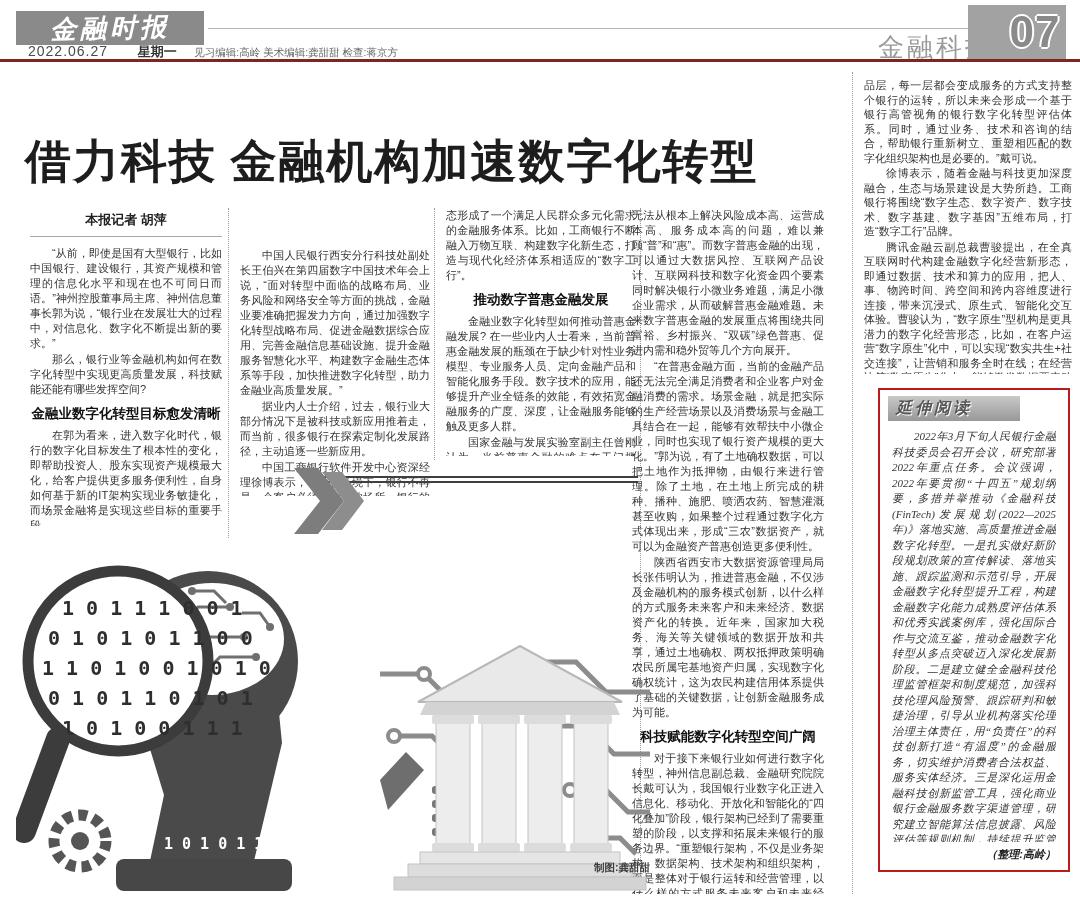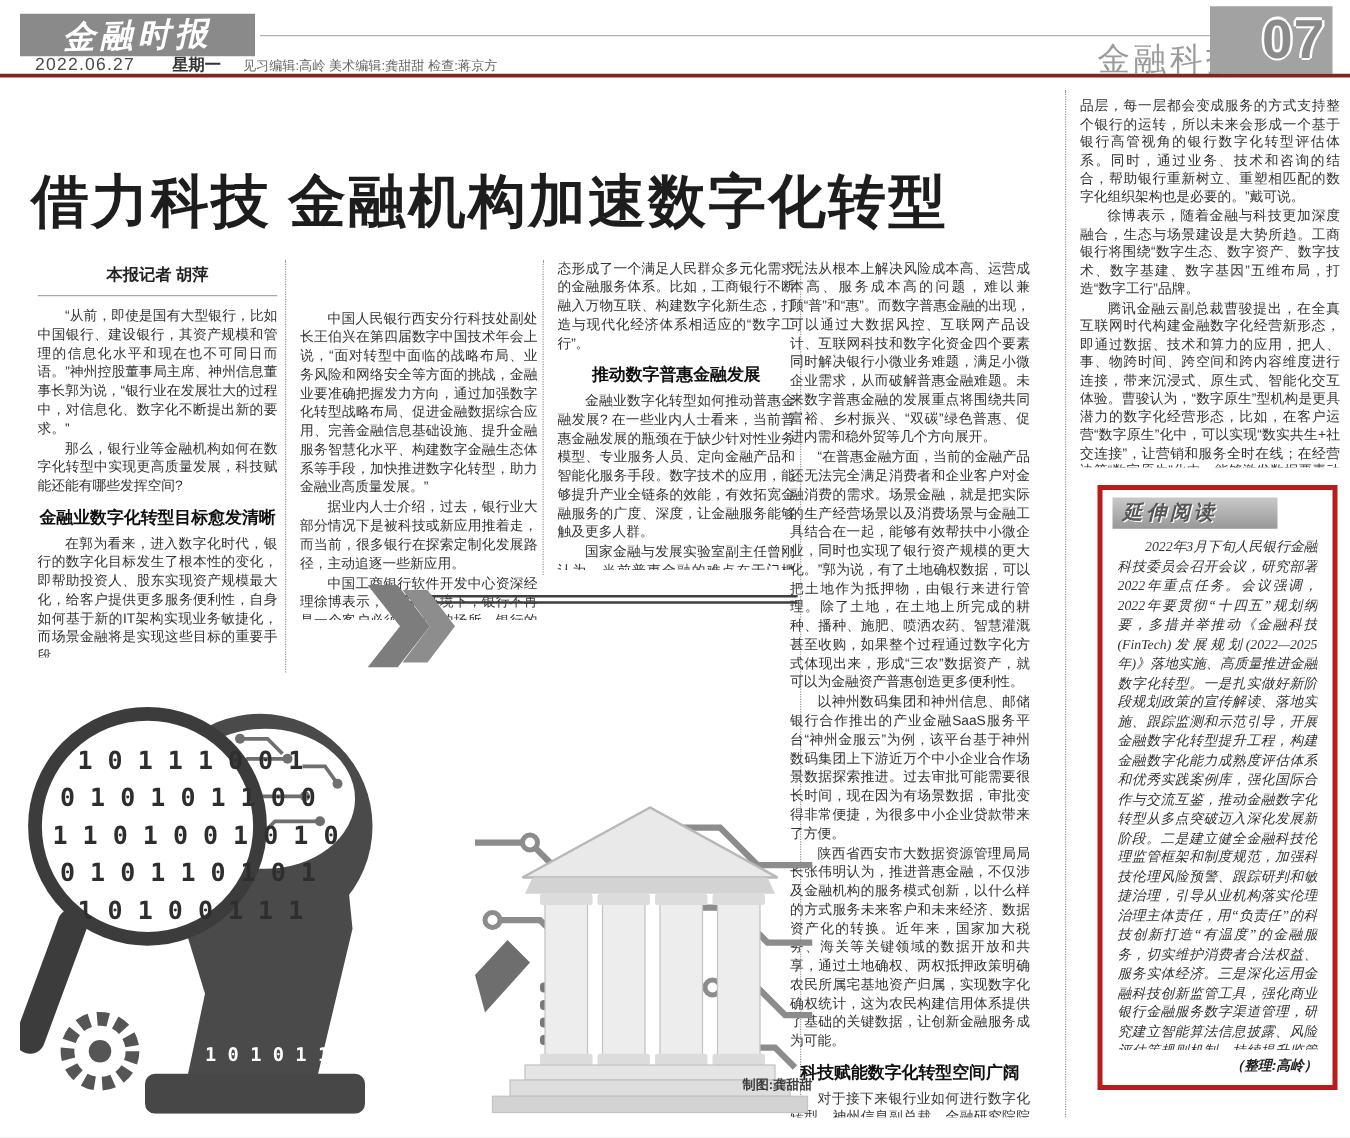--- a/index.html
+++ b/index.html
@@ -37,21 +37,21 @@
           padding:4px 0 9px;margin-bottom:9px;border-bottom:1px solid #a8a8a8;}
   .divider{position:absolute;width:0;border-left:1px dotted #9a9a9a;}
 
   
   .pullquote{position:absolute;left:292px;top:466px;width:346px;font-weight:bold;font-size:16px;
              line-height:25px;color:#4d4d4d;text-align:justify;}
   .pq-chevron{float:left;margin:2px 8px 0 0;}
   .pq-rule{margin:10px 0 0 18px;height:3px;border-top:2px solid #3f3f3f;border-bottom:2px solid #3f3f3f;}
 
   
-  .ext{position:absolute;left:878px;top:388px;width:192px;height:484px;border:4px solid #b91c1c;
+  .ext{position:absolute;left:878px;top:388px;width:192px;height:484px;border:2px solid #b91c1c;
        box-sizing:border-box;padding:8px 12px 8px;display:flex;flex-direction:column;background:#fff;}
   .ext-titlebar{margin:-2px 0 8px -4px;width:116px;background:linear-gradient(180deg,#c9c9c9,#989898);
        padding:2px 8px;}
   .ext-title{font-style:italic;font-weight:bold;font-size:16px;letter-spacing:3px;color:#565656;
        text-shadow:1px 1px 0 #ffffff;font-family:"Liberation Serif","DejaVu Serif",serif;}
   .ext-body{flex:1;overflow:hidden;font-size:11px;line-height:15.5px;text-align:justify;
        font-style:italic;color:#333;text-indent:2em;font-family:"Liberation Serif","DejaVu Serif",serif;}
   .ext-credit{text-align:right;font-weight:bold;font-style:italic;font-size:11px;margin-top:5px;color:#222;}
 
   .chart-credit{position:absolute;left:560px;top:861px;width:90px;font-size:10.5px;font-weight:bold;
@@ -104,21 +104,20 @@
   <div class="col" style="left:446px;top:208px;width:190px;height:248px;">
     <p class="noindent">态形成了一个满足人民群众多元化需求的金融服务体系。比如，工商银行不断融入万物互联、构建数字化新生态，打造与现代化经济体系相适应的“数字工行”。</p>
     <div class="subhead">推动数字普惠金融发展</div>
     <p>金融业数字化转型如何推动普惠金融发展? 在一些业内人士看来，当前普惠金融发展的瓶颈在于缺少针对性业务模型、专业服务人员、定向金融产品和智能化服务手段。数字技术的应用，能够提升产业全链条的效能，有效拓宽金融服务的广度、深度，让金融服务能够触及更多人群。</p>
     <p>国家金融与发展实验室副主任曾刚认为，当前普惠金融的难点在于门槛高、手续繁、周期长、效率低、审批严、条件多，传统方式</p>
   </div>
 
   <div class="col" style="left:632px;top:208px;width:192px;height:686px;">
     <p class="noindent">无法从根本上解决风险成本高、运营成本高、服务成本高的问题，难以兼顾“普”和“惠”。而数字普惠金融的出现，可以通过大数据风控、互联网产品设计、互联网科技和数字化资金四个要素同时解决银行小微业务难题，满足小微企业需求，从而破解普惠金融难题。未来数字普惠金融的发展重点将围绕共同富裕、乡村振兴、“双碳”绿色普惠、促进内需和稳外贸等几个方向展开。</p>
     <p>“在普惠金融方面，当前的金融产品还无法完全满足消费者和企业客户对金融消费的需求。场景金融，就是把实际的生产经营场景以及消费场景与金融工具结合在一起，能够有效帮扶中小微企业，同时也实现了银行资产规模的更大化。”郭为说，有了土地确权数据，可以把土地作为抵押物，由银行来进行管理。除了土地，在土地上所完成的耕种、播种、施肥、喷洒农药、智慧灌溉甚至收购，如果整个过程通过数字化方式体现出来，形成“三农”数据资产，就可以为金融资产普惠创造更多便利性。</p>
-    <p>以神州数码集团和神州信息、邮储银行合作推出的产业金融SaaS服务平台“神州金服云”为例，该平台基于神州数码集团上下游近万个中小企业合作场景数据探索推进。过去审批可能需要很长时间，现在因为有场景数据，审批变得非常便捷，为很多中小企业贷款带来了方便。</p>
     <p>陕西省西安市大数据资源管理局局长张伟明认为，推进普惠金融，不仅涉及金融机构的服务模式创新，以什么样的方式服务未来客户和未来经济、数据资产化的转换。近年来，国家加大税务、海关等关键领域的数据开放和共享，通过土地确权、两权抵押政策明确农民所属宅基地资产归属，实现数字化确权统计，这为农民构建信用体系提供了基础的关键数据，让创新金融服务成为可能。</p>
     <div class="subhead">科技赋能数字化转型空间广阔</div>
     <p>对于接下来银行业如何进行数字化转型，神州信息副总裁、金融研究院院长戴可认为，我国银行业数字化正进入信息化、移动化、开放化和智能化的“四化叠加”阶段，银行架构已经到了需要重塑的阶段，以支撑和拓展未来银行的服务边界。“重塑银行架构，不仅是业务架构、数据架构、技术架构和组织架构，而是整体对于银行运转和经营管理，以什么样的方式服务未来客户和未来经济，这是从上到下体系的变化。未来银行架构应该提供基于业务视角的XaaS服务，不管是业务作为服务层还是产</p>
   </div>
 
   <div class="col" style="left:864px;top:78px;width:208px;height:296px;line-height:14.5px;">
     <p class="noindent">品层，每一层都会变成服务的方式支持整个银行的运转，所以未来会形成一个基于银行高管视角的银行数字化转型评估体系。同时，通过业务、技术和咨询的结合，帮助银行重新树立、重塑相匹配的数字化组织架构也是必要的。”戴可说。</p>
     <p>徐博表示，随着金融与科技更加深度融合，生态与场景建设是大势所趋。工商银行将围绕“数字生态、数字资产、数字技术、数字基建、数字基因”五维布局，打造“数字工行”品牌。</p>
     <p>腾讯金融云副总裁曹骏提出，在全真互联网时代构建金融数字化经营新形态，即通过数据、技术和算力的应用，把人、事、物跨时间、跨空间和跨内容维度进行连接，带来沉浸式、原生式、智能化交互体验。曹骏认为，“数字原生”型机构是更具潜力的数字化经营形态，比如，在客户运营“数字原生”化中，可以实现“数实共生+社交连接”，让营销和服务全时在线；在经营决策“数字原生”化中，能够激发数据要素动能，从“业务数据化”转型为“数据业务化”。</p>
   </div>

